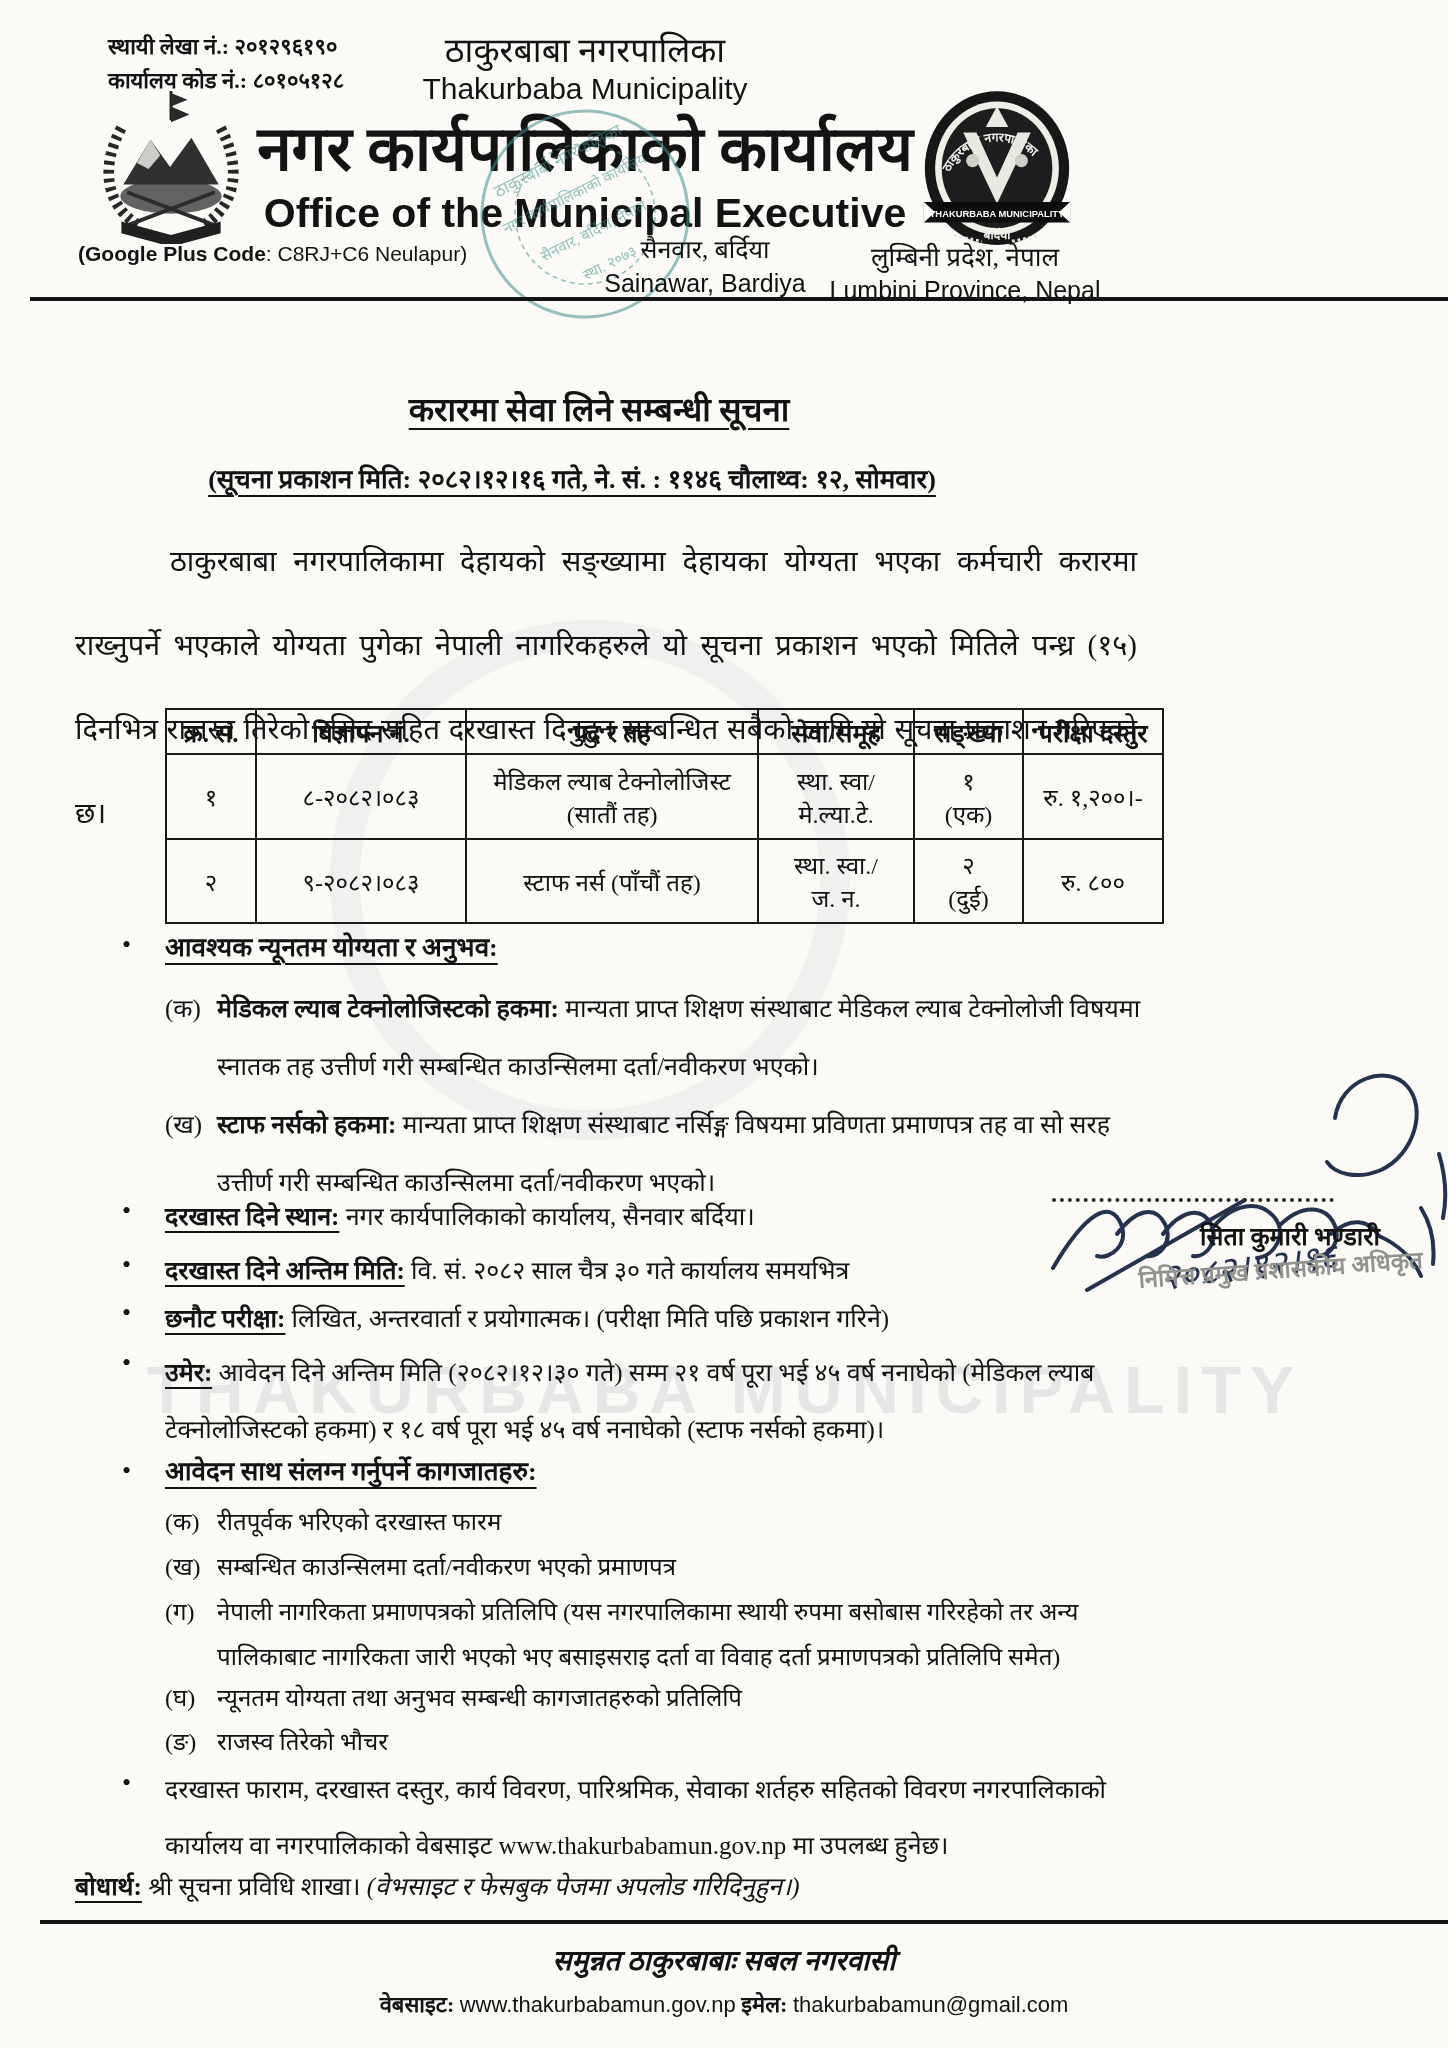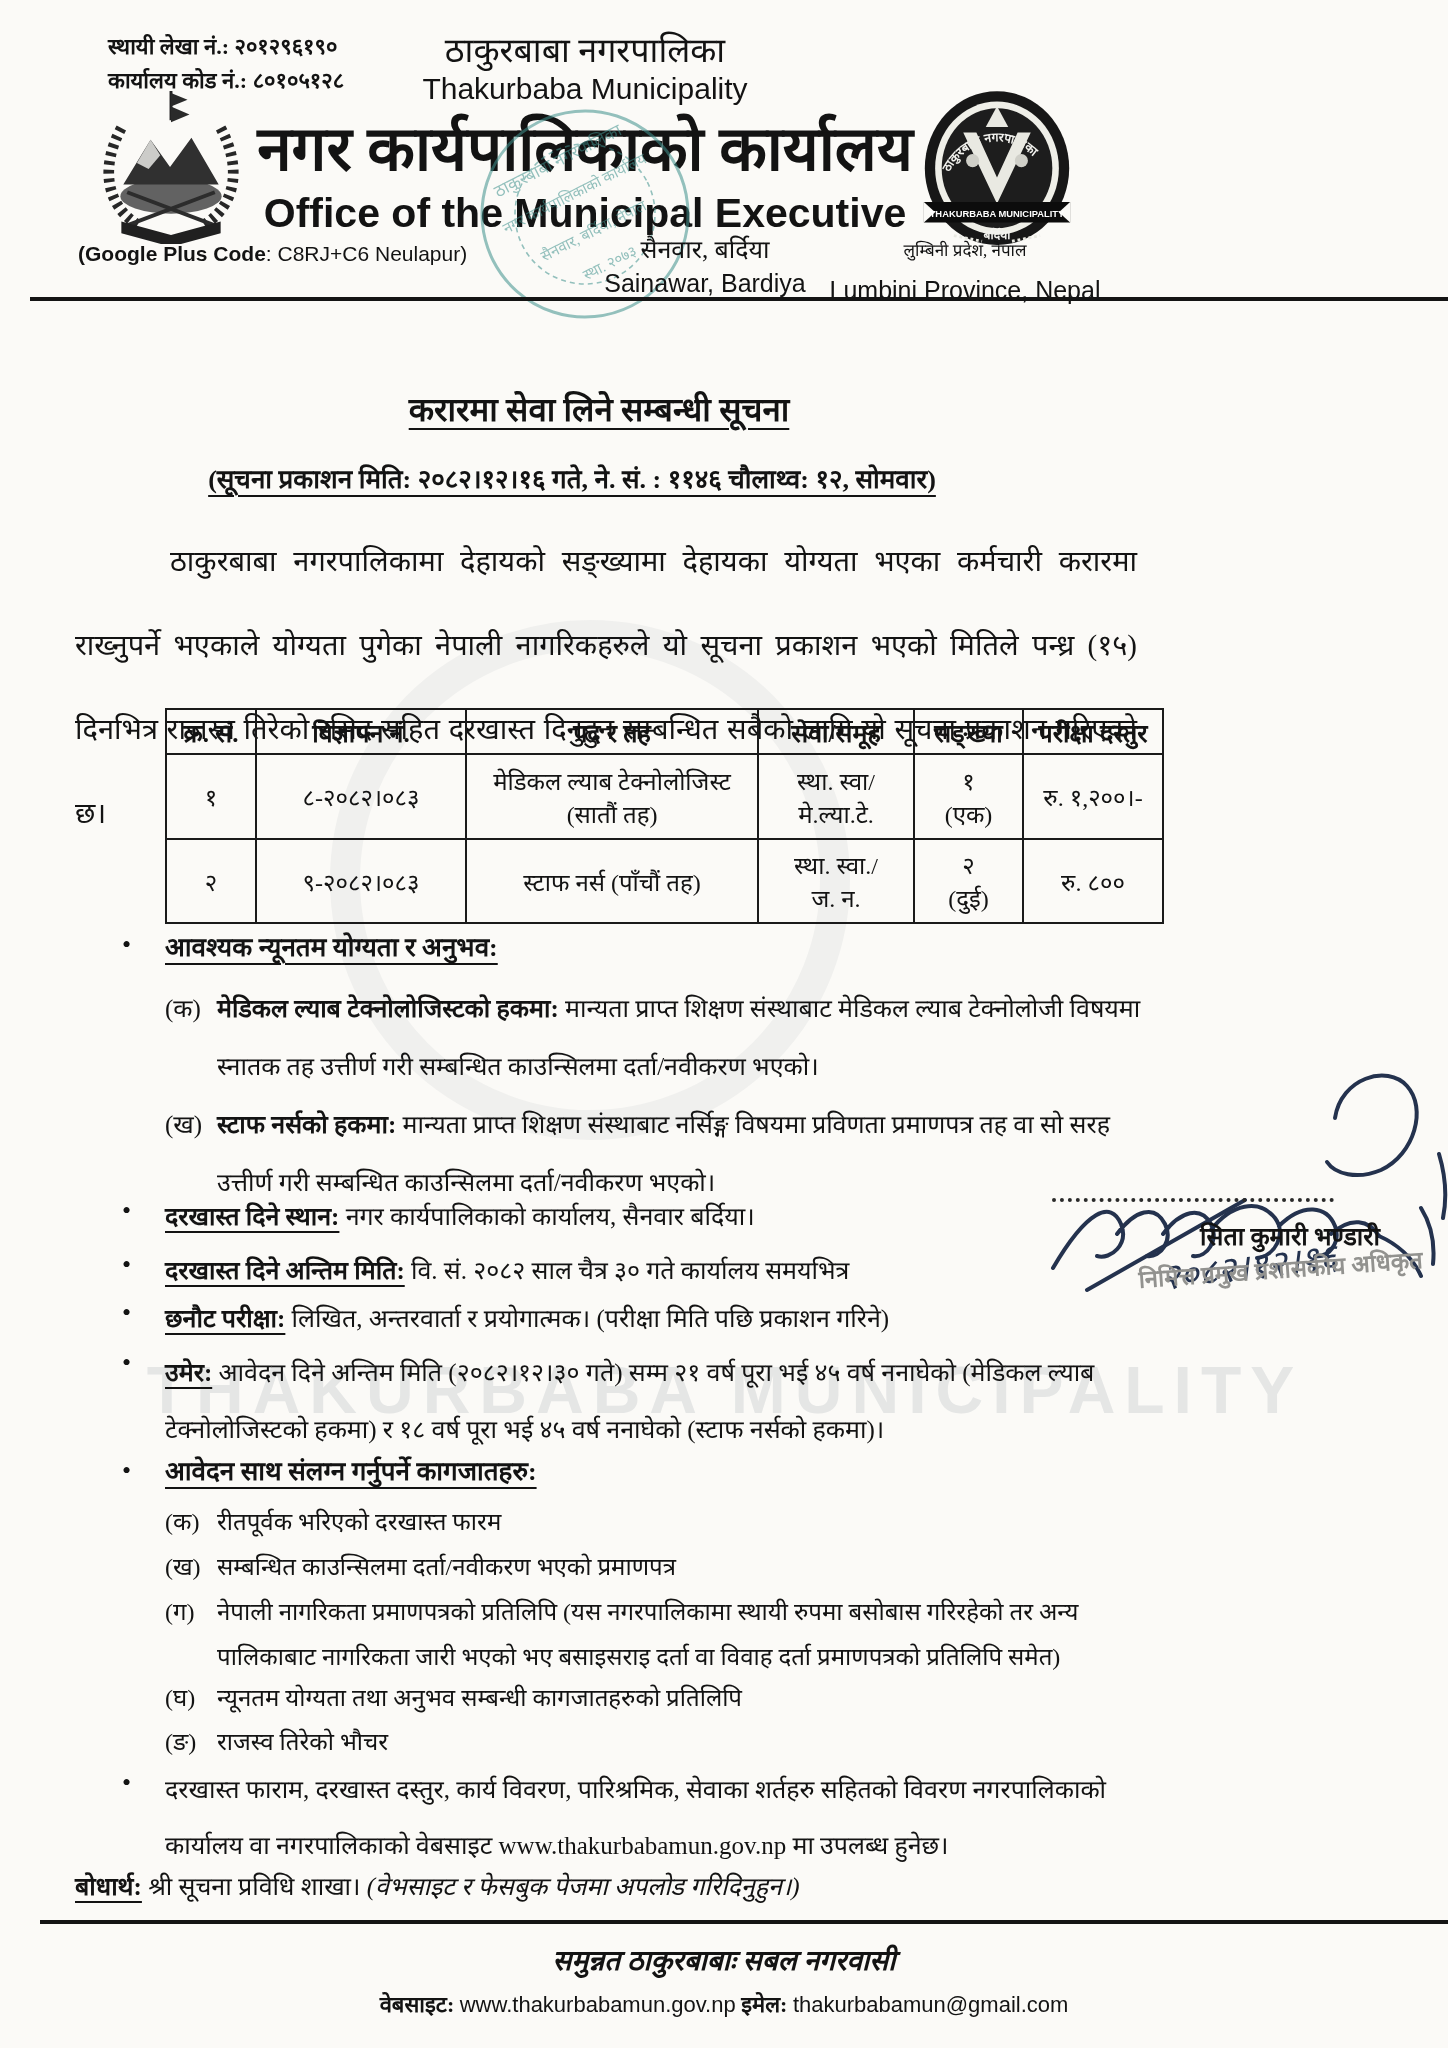--- a/index.html
+++ b/index.html
@@ -93,21 +93,21 @@
         <text x="117" y="182" font-size="15">स्था. २०७३</text>
       </g>
     </svg>
   </div>
 
   <div class="abs lat" style="top:242px;left:78px;font-size:21px;">
     <span class="b">(Google Plus Code</span><span>: C8RJ+C6 Neulapur)</span>
   </div>
   <div class="abs np ctr" style="top:231px;left:560px;width:290px;font-size:25px;">सैनवार, बर्दिया</div>
   <div class="abs lat ctr" style="top:269px;left:545px;width:320px;font-size:25px;text-align:center;">Sainawar, Bardiya</div>
-  <div class="abs np ctr" style="top:238px;left:810px;width:310px;font-size:17px;">लुम्बिनी प्रदेश, नेपाल</div>
+  <div class="abs np ctr" style="top:238px;left:810px;width:310px;font-size:26px;">लुम्बिनी प्रदेश, नेपाल</div>
   <div class="abs lat ctr" style="top:276px;left:785px;width:360px;font-size:25px;">Lumbini Province, Nepal</div>
 
   <div class="abs rule" style="top:297px;left:30px;width:1418px;height:4px;"></div>
 
   <div class="abs np b u ctr" style="top:386px;left:0;width:1174px;font-size:33px;padding-left:12px;">करारमा सेवा लिने सम्बन्धी सूचना</div>
   <div class="abs np b u ctr" style="top:460px;left:0;width:1144px;font-size:26px;">(सूचना प्रकाशन मिति: २०८२।१२।१६ गते, ने. सं. : ११४६ चौलाथ्व: १२, सोमवार)</div>
 
   <div class="abs np jst" style="top:519px;left:75px;width:1062px;font-size:29px;line-height:84px;text-indent:95px;">ठाकुरबाबा नगरपालिकामा देहायको सङ्ख्यामा देहायका योग्यता भएका कर्मचारी करारमा राख्नुपर्ने भएकाले योग्यता पुगेका नेपाली नागरिकहरुले यो सूचना प्रकाशन भएको मितिले पन्ध्र (१५) दिनभित्र राजस्व तिरेको रसिद सहित दरखास्त दिनुहुन सम्बन्धित सबैको लागि यो सूचना प्रकाशन गरिएको छ।</div>
 
   <table class="notice np abs" style="top:708px;left:165px;width:997px;">

